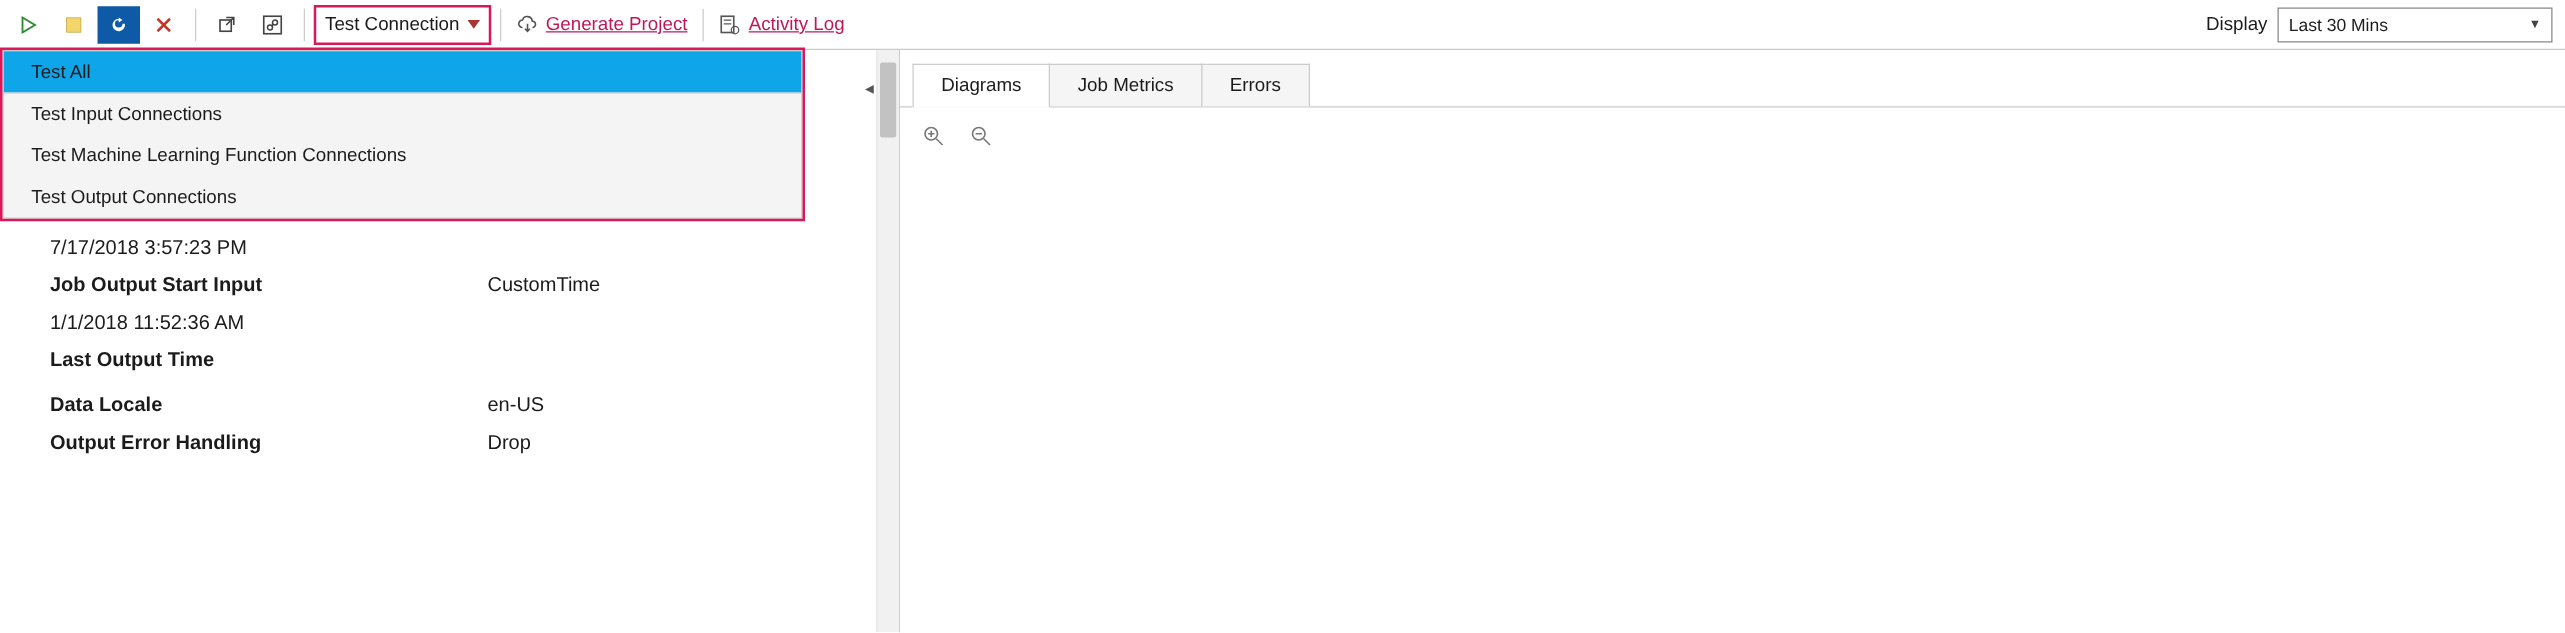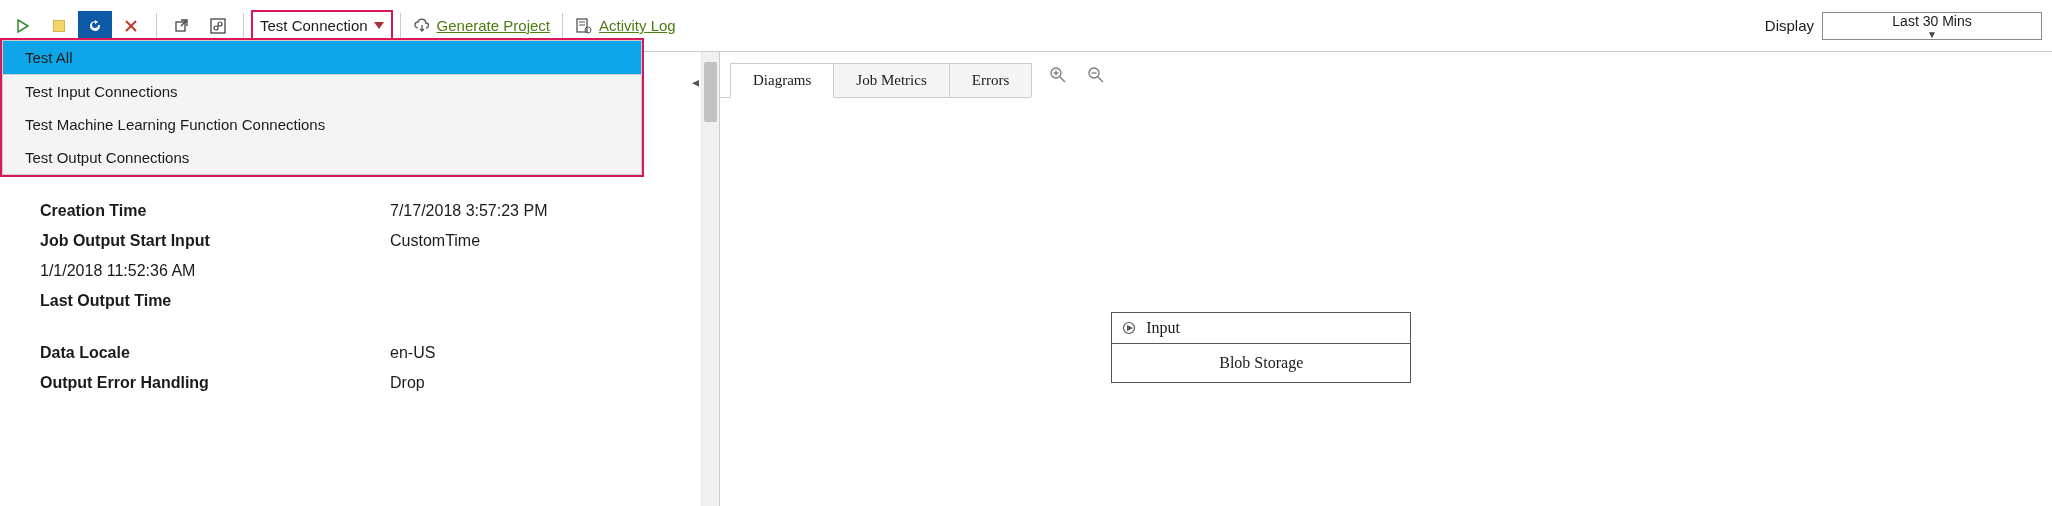--- a/index.html
+++ b/index.html
@@ -8,21 +8,21 @@
       font-size: 13px;
       color: #1b1b1b;
       background: #fff;
       overflow: hidden;
       width: 2052px;
       height: 506px;
     }
     .toolbar {
       display: flex;
       align-items: center;
-      height: 52px;
+      height: 40px;
       border-bottom: 1px solid #ccc;
       padding: 0 6px;
       gap: 2px;
       position: relative;
     }
     .tb-btn {
       display: inline-flex;
       align-items: center;
       justify-content: center;
       width: 34px;
@@ -38,21 +38,21 @@
     .tb-dropdown {
       display: inline-flex;
       align-items: center;
       height: 30px;
       padding: 0 8px;
       gap: 6px;
       cursor: pointer;
       font-size: 15px;
     }
     .tb-link {
-      color: #4d7c0f;
+      color: #be185d;
       text-decoration: underline;
       cursor: pointer;
       font-size: 15px;
     }
     .tb-link-group {
       display: inline-flex;
       align-items: center;
       gap: 6px;
       padding: 0 4px;
     }
@@ -67,21 +67,20 @@
       border: 1px solid #888;
       height: 28px;
       width: 220px;
       padding: 0 8px;
       font-size: 14px;
       display: flex;
       align-items: center;
       justify-content: space-between;
       background: #fff;
       cursor: pointer;
-      flex-direction: column;
     }
     .chev { font-size: 10px; color: #444; }
     .highlight-red { outline: 2px solid #d9185c; outline-offset: -1px; }
     .dropdown-menu {
       position: absolute;
       top: 40px;
       left: 2px;
       width: 640px;
       background: #f4f4f4;
       border: 1px solid #ccc;
@@ -135,22 +134,21 @@
       position: absolute;
       top: 22px;
       right: 20px;
       font-size: 14px;
       color: #555;
       cursor: pointer;
     }
     .right-panel {
       flex: 1;
       display: flex;
-      flex-direction: row;
-      font-family: Liberation Serif, serif;
+      flex-direction: column;
     }
     .tabs {
       display: flex;
       align-items: flex-end;
       height: 46px;
       border-bottom: 1px solid #ccc;
       padding-left: 10px;
       gap: 0;
     }
     .tab {
@@ -282,34 +280,33 @@
     <div class="dropdown-item">Test Input Connections</div>
     <div class="dropdown-item">Test Machine Learning Function Connections</div>
     <div class="dropdown-item">Test Output Connections</div>
   </div>
 </div>
 
 <div class="main">
   <div class="left-panel">
     <div class="props">
       <div class="prop-row">
-        <div class="prop-label">Creation Time</div>
         <div class="prop-value">7/17/2018 3:57:23 PM</div>
       </div>
       <div class="prop-row">
         <div class="prop-label">Job Output Start Input</div>
         <div class="prop-value">CustomTime</div>
       </div>
       <div class="prop-row">
         <div class="prop-value">1/1/2018 11:52:36 AM</div>
       </div>
       <div class="prop-row">
         <div class="prop-label">Last Output Time</div>
       </div>
-      <div class="prop-row" style="margin-top:34px">
+      <div class="prop-row" style="margin-top:18px">
         <div class="prop-label">Data Locale</div>
         <div class="prop-value">en-US</div>
       </div>
       <div class="prop-row">
         <div class="prop-label">Output Error Handling</div>
         <div class="prop-value">Drop</div>
       </div>
     </div>
     <div class="collapse-handle">◂</div>
     <div class="vscroll">
@@ -334,25 +331,15 @@
             </svg>
         </span>
         <span class="zoom-btn">
           <svg width="18" height="18" viewBox="0 0 18 18">
               <circle cx="7" cy="7" r="5" fill="none" stroke="#777" stroke-width="1.3"></circle>
               <line x1="11" y1="11" x2="16" y2="16" stroke="#777" stroke-width="1.3"></line>
               <line x1="4.5" y1="7" x2="9.5" y2="7" stroke="#777" stroke-width="1.3"></line>
             </svg>
         </span>
       </div>
-      <div class="node">
-        <div class="node-header">
-          <svg width="14" height="14" viewBox="0 0 14 14">
-              <circle cx="7" cy="7" r="5.5" fill="none" stroke="#555" stroke-width="1.2"></circle>
-              <polygon points="5,4 11,7 5,10" fill="#555"></polygon>
-            </svg>
-          <span>Input</span>
-        </div>
-        <div class="node-body">Blob Storage</div>
-      </div>
     </div>
   </div>
 </div>
 
 </body></html>

